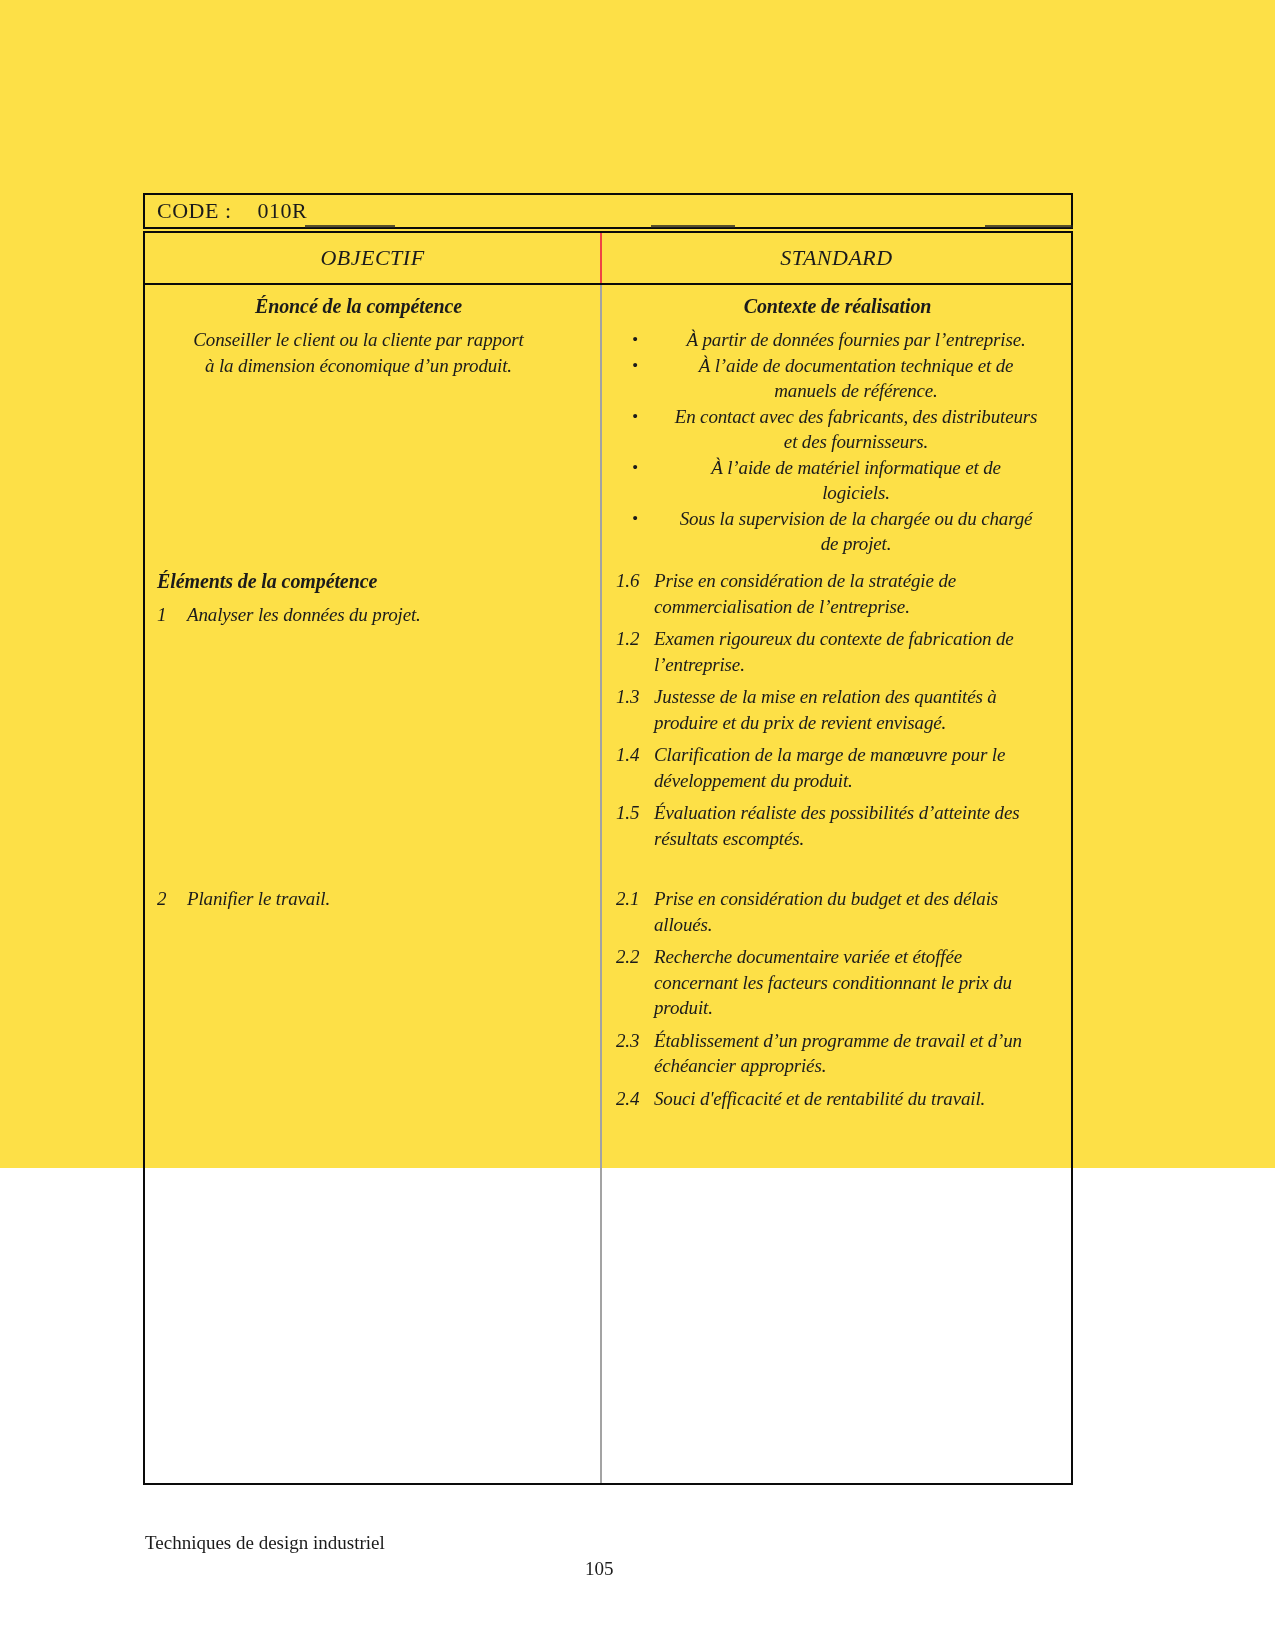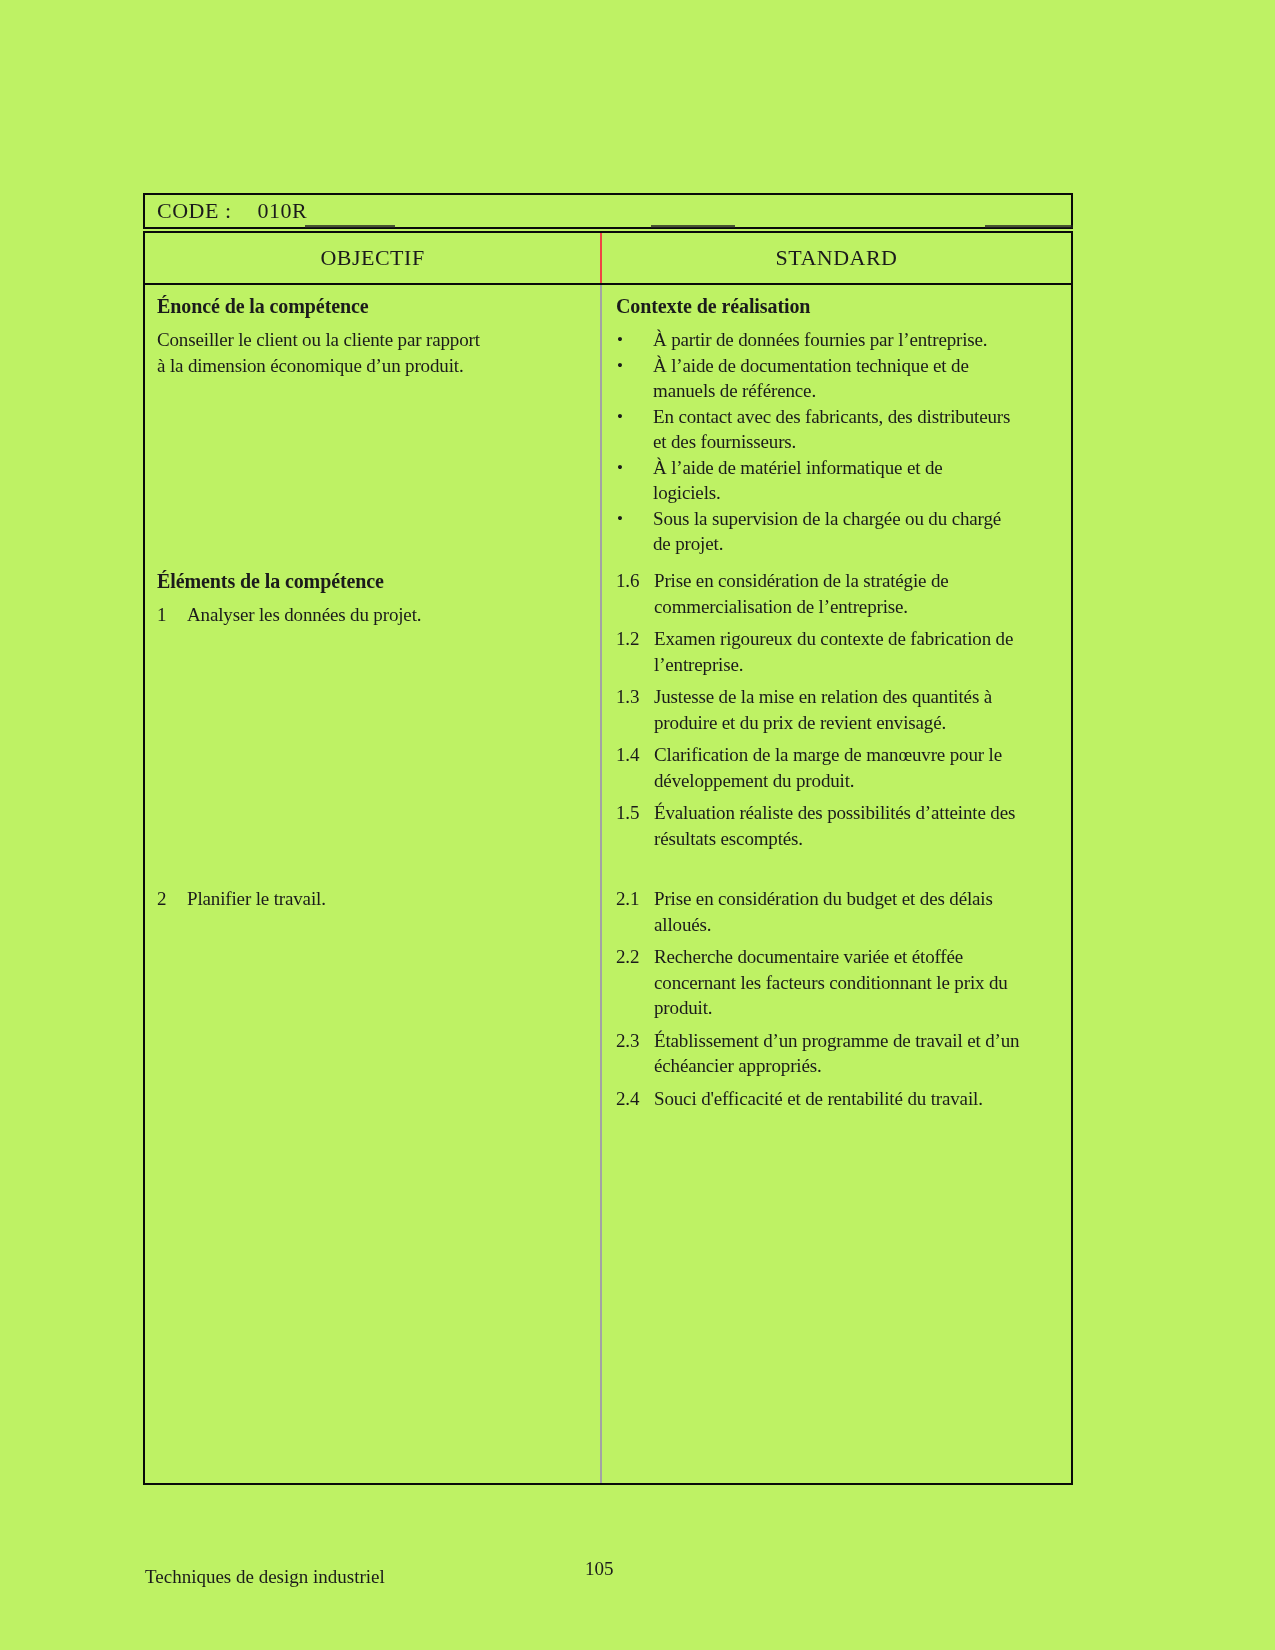--- a/index.html
+++ b/index.html
@@ -8,22 +8,22 @@
     background: #ffffff;
     width: 1275px;
     height: 1650px;
     overflow: hidden;
     font-family: "Liberation Serif", "DejaVu Serif", serif;
     color: #1b1b1b;
   }
   .page {
     position: relative;
     width: 1275px;
-    height: 1650px;
-    background: #bef264;
+    height: 1168px;
+    background: #fde047;
   }
   .doc {
     position: absolute;
     left: 143px;
     top: 193px;
     width: 930px;
     box-sizing: border-box;
   }
   
   .code-row {
@@ -49,20 +49,21 @@
   .smudge.s2 { left: 506px; width: 84px; }
   .smudge.s3 { left: 840px; width: 88px; }
   
   .main-table {
     box-sizing: border-box;
     margin-top: 2px;
     border: 2px solid #0a0a0a;
     height: 1254px;
     display: flex;
     flex-direction: column;
+    font-style: italic;
   }
   .hdr-row {
     display: grid;
     grid-template-columns: 455px 1fr;
     border-bottom: 2px solid #0a0a0a;
     height: 50px;
     flex: 0 0 auto;
   }
   .hdr-cell {
     display: flex;
@@ -84,21 +85,21 @@
   }
   .lcell {
     box-sizing: border-box;
     padding: 8px 40px 0 12px;
   }
   .rcell {
     box-sizing: border-box;
     border-left: 2px solid #a3a3a3;
     padding: 8px 12px 0 14px;
   }
-  .row-a { min-height: 280px; }
+  .row-a { min-height: 280px; text-align: center; }
   .row-b .lcell, .row-b .rcell { padding-top: 3px; }
   .row-c { flex: 1; }
   .row-c .lcell, .row-c .rcell { padding-top: 28px; }
   
   .sec-h {
     font-weight: bold;
     font-size: 20px;
     line-height: 26px;
     margin: 0 0 8px 0;
     letter-spacing: -0.1px;
@@ -132,21 +133,21 @@
   }
   .elem-item {
     display: grid;
     grid-template-columns: 30px 1fr;
     margin: 0;
   }
   
   .footer-left {
     position: absolute;
     left: 145px;
-    top: 1564px;
+    top: 1530px;
     font-size: 19px;
     line-height: 25px;
   }
   .footer-page {
     position: absolute;
     left: 585px;
     top: 1530px;
     font-size: 19px;
     line-height: 25px;
     margin-top: 26px;

